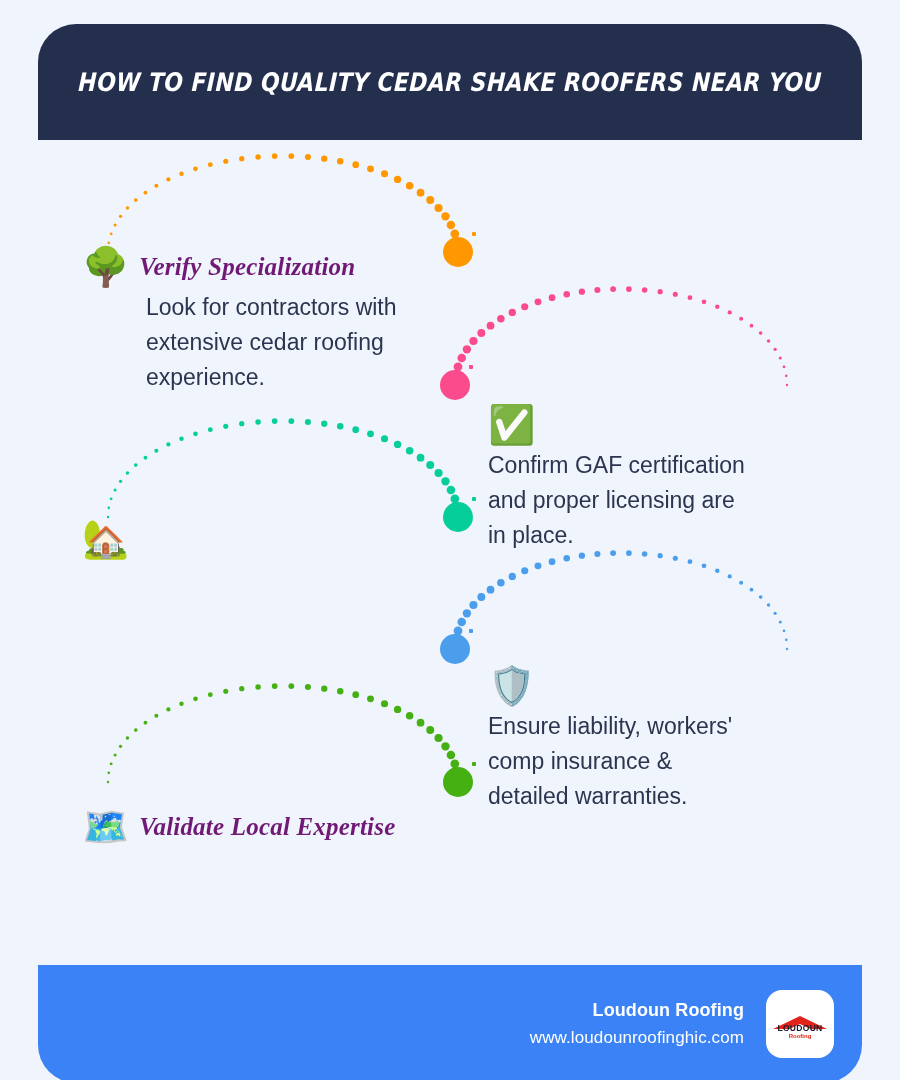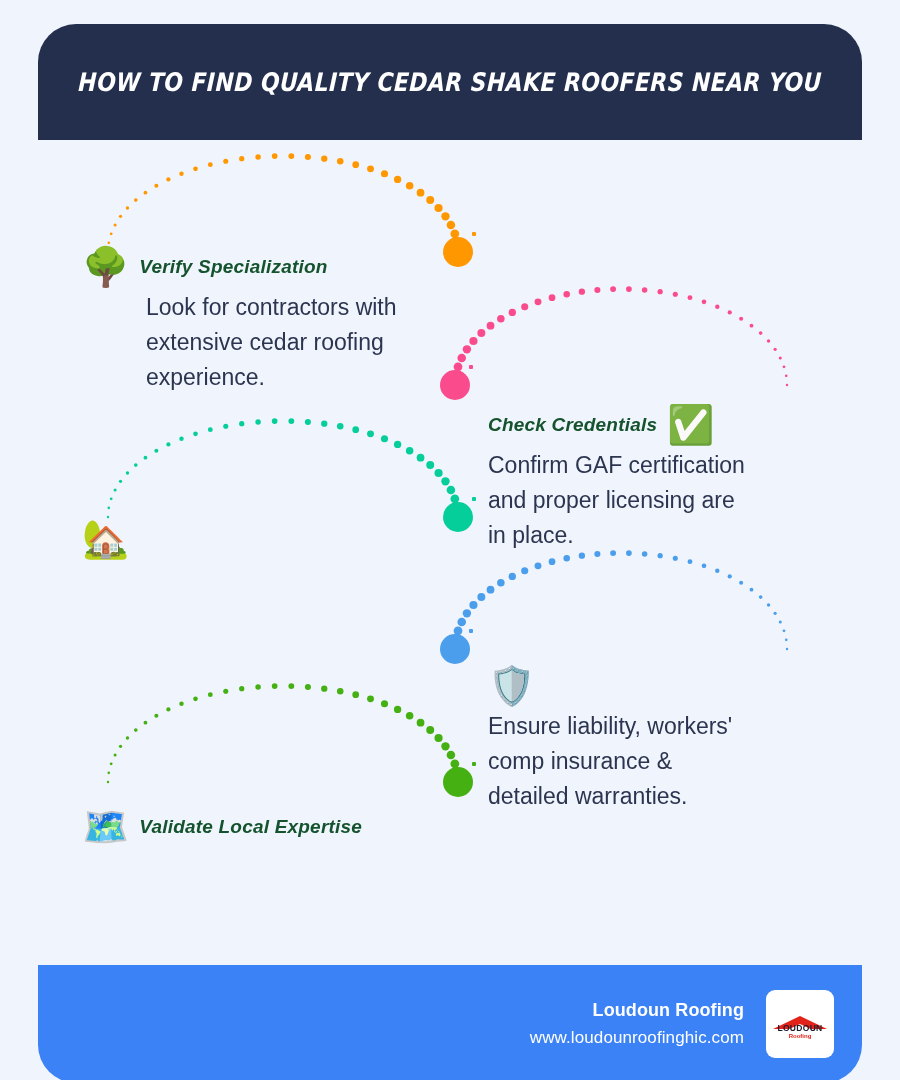--- a/index.html
+++ b/index.html
@@ -67,25 +67,25 @@
     display: flex;
     align-items: center;
     gap: 10px;
   }
   .step-emoji {
     font-size: 38px;
     line-height: 1;
     flex: 0 0 auto;
   }
   .step-title {
-    font-family: Liberation Sans, sans-serif;
-    font-size: 19px;
+    font-family: Liberation Serif, serif;
+    font-size: 25px;
     font-weight: 700;
     font-style: italic;
-    color: #14532d;
+    color: #701a75;
     letter-spacing: 0.2px;
     white-space: nowrap;
   }
   .step-body {
     font-family: "Liberation Sans", sans-serif;
     font-size: 23px;
     line-height: 1.52;
     color: #2c3550;
     margin-top: 4px;
   }
@@ -127,21 +127,21 @@
   }
   .footer-url {
     font-size: 17px;
     font-weight: 400;
     letter-spacing: 0.1px;
   }
   .footer-logo {
     width: 68px;
     height: 68px;
     background: #ffffff;
-    border-radius: 9px;
+    border-radius: 16px;
     position: relative;
     flex: 0 0 auto;
     overflow: hidden;
   }
   .logo-roof {
     position: absolute;
     left: 50%;
     top: 26px;
     transform: translateX(-50%);
     width: 0;
@@ -382,21 +382,20 @@
   <div class="step step-left" style="left:82px; top:248px;">
     <div class="step-head">
       <div class="step-emoji">🌳</div>
       <div class="step-title">Verify Specialization</div>
     </div>
     <div class="step-body">Look for contractors with extensive cedar roofing experience.</div>
   </div>
 
   <div class="step step-right" style="left:488px; top:406px;">
     <div class="step-head">
-      <div class="step-title">Check Credentials</div>
       <div class="step-emoji">✅</div>
     </div>
     <div class="step-body">Confirm GAF certification and proper licensing are in place.</div>
   </div>
 
   <div class="step step-left" style="left:82px; top:520px;">
     <div class="step-head">
       <div class="step-emoji">🏡</div>
     </div>
   </div>

